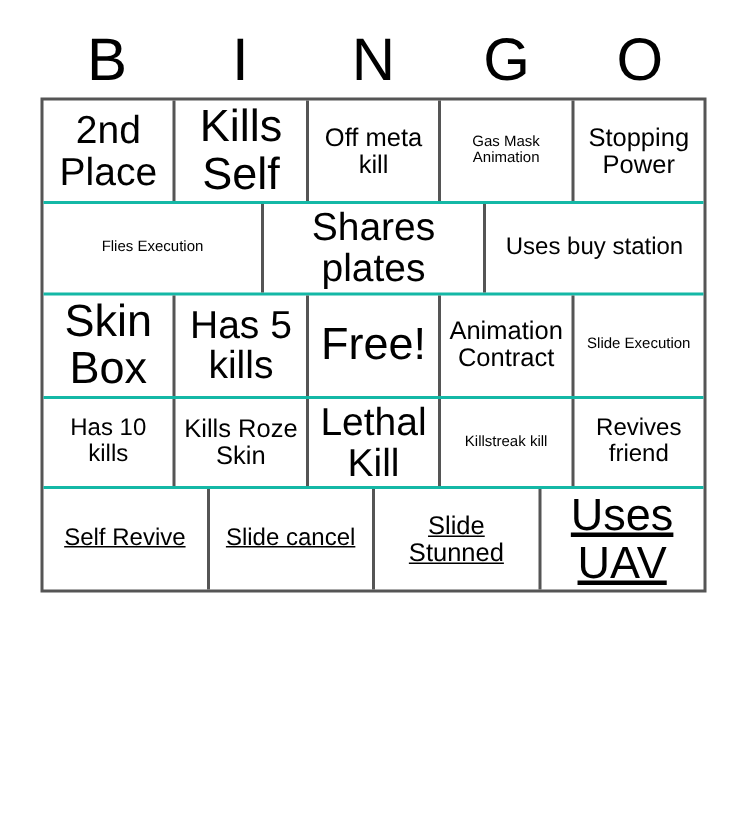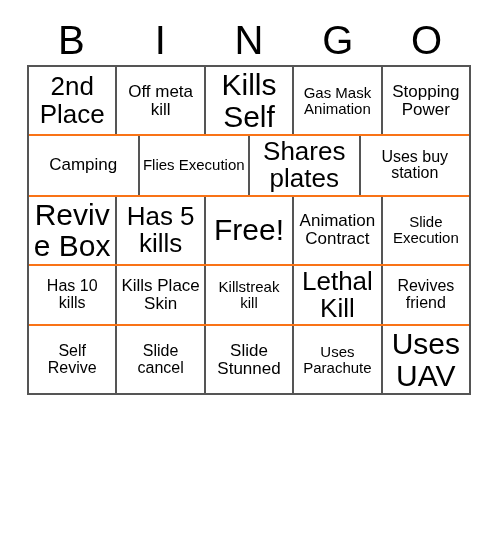--- a/index.html
+++ b/index.html
@@ -45,45 +45,46 @@
     box-sizing: border-box;
     display: flex;
     flex-direction: column;
   }
   .bingo-row {
     display: flex;
     flex: 1 1 0;
     height: 90px;
   }
   .bingo-row:not(:last-child) {
-    border-bottom: 2px solid #f97316;
+    border-bottom: 2px solid #14b8a6;
   }
   .bingo-row:last-child {
     height: 92px;
+    text-decoration: underline;
   }
   .bingo-cell {
     flex: 1 1 0;
     display: flex;
     align-items: center;
     justify-content: center;
     text-align: center;
     padding: 2px 3px;
     box-sizing: border-box;
     line-height: 1.05;
     overflow: hidden;
     word-wrap: break-word;
   }
   .bingo-cell:not(:last-child) {
     border-right: 2px solid #555555;
   }
   .sz-xl { font-size: 30px; }
   .sz-lg { font-size: 26px; }
   .sz-md { font-size: 16px; }
   .sz-sm { font-size: 17px; }
-  .sz-xs { font-size: 15px; }
+  .sz-xs { font-size: 10px; }
   .cell-text {
     display: block;
     width: 100%;
   }
 </style>
 </head>
 <body>
 
 <div id="card">
 
@@ -95,96 +96,90 @@
     <div class="header-letter">O</div>
   </div>
 
   <div id="grid">
 
     <div class="bingo-row">
       <div class="bingo-cell">
           <span class="cell-text sz-lg">2nd Place</span>
         </div>
       <div class="bingo-cell">
-          <span class="cell-text sz-sm">Off meta kill</span>
+          <span class="cell-text sz-xl">Kills Self</span>
         </div>
       <div class="bingo-cell">
-          <span class="cell-text sz-xl">Kills Self</span>
+          <span class="cell-text sz-sm">Off meta kill</span>
         </div>
       <div class="bingo-cell">
           <span class="cell-text sz-xs">Gas Mask Animation</span>
         </div>
       <div class="bingo-cell">
           <span class="cell-text sz-sm">Stopping Power</span>
         </div>
     </div>
 
     <div class="bingo-row">
-      <div class="bingo-cell">
-          <span class="cell-text sz-sm">Camping</span>
-        </div>
       <div class="bingo-cell">
           <span class="cell-text sz-xs">Flies Execution</span>
         </div>
       <div class="bingo-cell">
           <span class="cell-text sz-lg">Shares plates</span>
         </div>
       <div class="bingo-cell">
           <span class="cell-text sz-md">Uses buy station</span>
         </div>
     </div>
 
     <div class="bingo-row">
       <div class="bingo-cell">
-          <span class="cell-text sz-xl">Revive Box</span>
+          <span class="cell-text sz-xl">Skin Box</span>
         </div>
       <div class="bingo-cell">
           <span class="cell-text sz-lg">Has 5 kills</span>
         </div>
       <div class="bingo-cell">
           <span class="cell-text sz-xl">Free!</span>
         </div>
       <div class="bingo-cell">
           <span class="cell-text sz-sm">Animation Contract</span>
         </div>
       <div class="bingo-cell">
           <span class="cell-text sz-xs">Slide Execution</span>
         </div>
     </div>
 
     <div class="bingo-row">
       <div class="bingo-cell">
           <span class="cell-text sz-md">Has 10 kills</span>
         </div>
       <div class="bingo-cell">
-          <span class="cell-text sz-sm">Kills Place Skin</span>
+          <span class="cell-text sz-sm">Kills Roze Skin</span>
+        </div>
+      <div class="bingo-cell">
+          <span class="cell-text sz-lg">Lethal Kill</span>
         </div>
       <div class="bingo-cell">
           <span class="cell-text sz-xs">Killstreak kill</span>
-        </div>
-      <div class="bingo-cell">
-          <span class="cell-text sz-lg">Lethal Kill</span>
         </div>
       <div class="bingo-cell">
           <span class="cell-text sz-md">Revives friend</span>
         </div>
     </div>
 
     <div class="bingo-row">
       <div class="bingo-cell">
           <span class="cell-text sz-md">Self Revive</span>
         </div>
       <div class="bingo-cell">
           <span class="cell-text sz-md">Slide cancel</span>
         </div>
       <div class="bingo-cell">
           <span class="cell-text sz-sm">Slide Stunned</span>
         </div>
       <div class="bingo-cell">
-          <span class="cell-text sz-xs">Uses Parachute</span>
-        </div>
-      <div class="bingo-cell">
           <span class="cell-text sz-xl">Uses UAV</span>
         </div>
     </div>
 
   </div>
 </div>
 
 </body></html>

